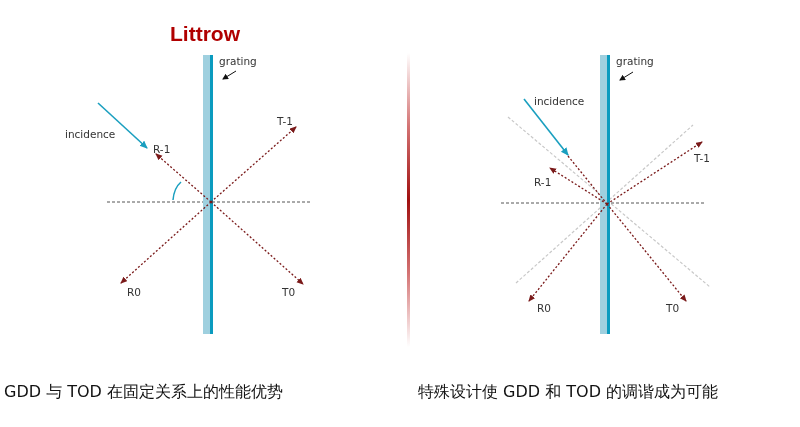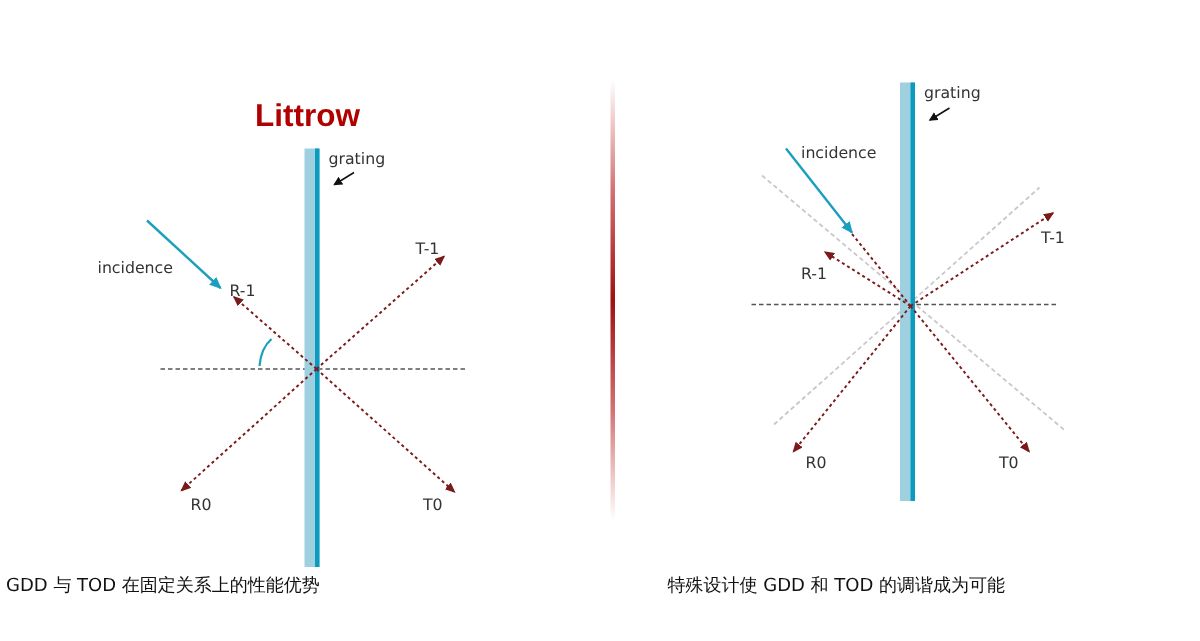--- a/index.html
+++ b/index.html
@@ -1,29 +1,29 @@
 <!DOCTYPE html>
 <html><head>
 <meta charset="utf-8">
 <style>
   html, body { margin: 0; padding: 0; background: #ffffff; }
   body { width: 800px; height: 427px; position: relative; overflow: hidden; font-family: "DejaVu Sans", sans-serif; }
   .panel { position: absolute; top: 0; width: 400px; height: 360px; }
-  .panel.left { left: 0; margin-top: 44px; }
+  .panel.left { left: 0; }
   .panel.right { left: 400px; }
   .title { position: absolute; top: 22px; font-family: "Liberation Sans", sans-serif; font-weight: bold; font-size: 21px; color: #b00000; }
   .panel.left .title { left: 170px; }
   .panel.right .title { left: 142px; }
   svg.diagram { position: absolute; left: 0; top: 0; width: 400px; height: 360px; }
   .lbl { font-family: "DejaVu Sans", sans-serif; font-size: 10.5px; fill: #333333; }
   .divider { position: absolute; left: 407px; top: 53px; width: 3px; height: 294px;
     background: linear-gradient(to bottom, rgba(176,0,0,0), rgba(176,0,0,0.55) 25%, #a01010 50%, rgba(176,0,0,0.55) 75%, rgba(176,0,0,0)); }
-  .caption { position: absolute; top: 382px; font-family: "DejaVu Sans", sans-serif; font-size: 12px; color: #111111; white-space: nowrap; }
+  .caption { position: absolute; top: 382px; font-family: "DejaVu Sans", sans-serif; font-size: 16px; color: #111111; white-space: nowrap; }
   .caption.left { left: 4px; }
-  .caption.right { left: 418px; margin-left: 27px; }
+  .caption.right { left: 418px; }
 </style>
 </head>
 <body>
 
 <div class="panel left">
   <div class="title">Littrow</div>
   <svg class="diagram" viewBox="0 0 400 360">
     <defs>
       <marker id="arrRed" markerWidth="8" markerHeight="8" refX="6" refY="3" orient="auto" markerUnits="userSpaceOnUse">
         <path d="M0,0 L7,3 L0,6 Z" fill="#7a1a1a"></path>

